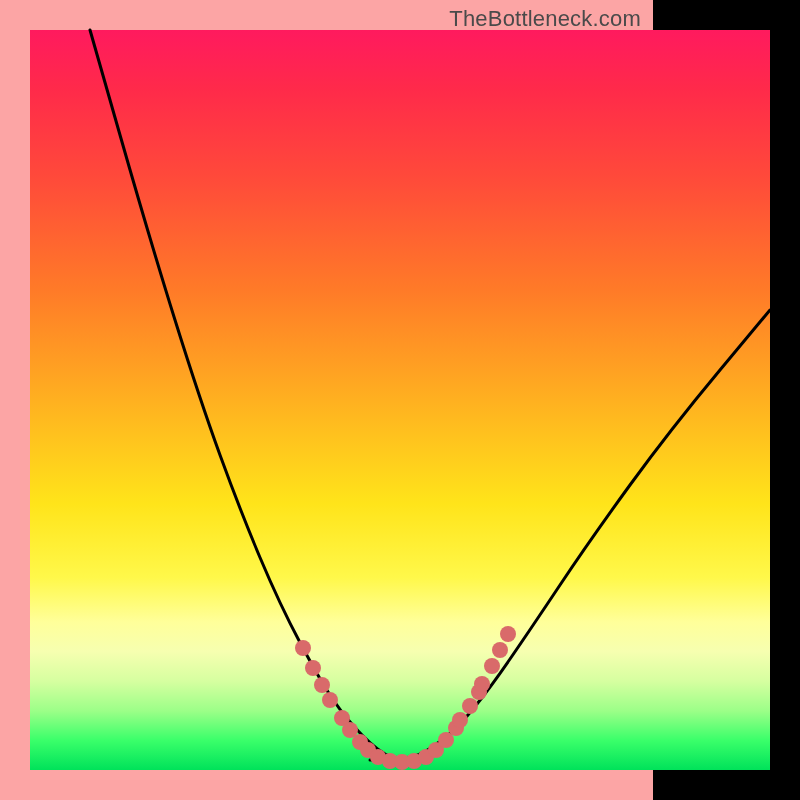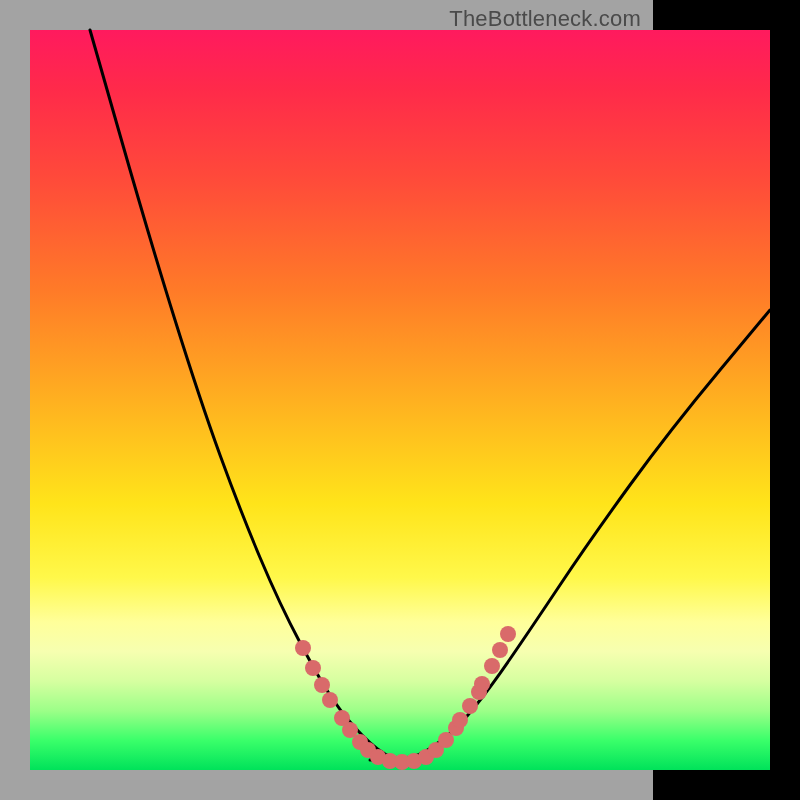--- a/index.html
+++ b/index.html
@@ -9,21 +9,21 @@
     height: 800px;
     overflow: hidden;
     background: #000;
     font-family: Arial, Helvetica, sans-serif;
   }
   .frame {
     position: absolute;
     top: 0; left: 0;
     width: 653px;
     height: 800px;
-    background: #a3a3a3;
+    background: #fca5a5;
   }
   .plot {
     position: absolute;
     top: 30px;
     left: 30px;
     width: 740px;
     height: 740px;
     
     background: linear-gradient(
       to bottom,

